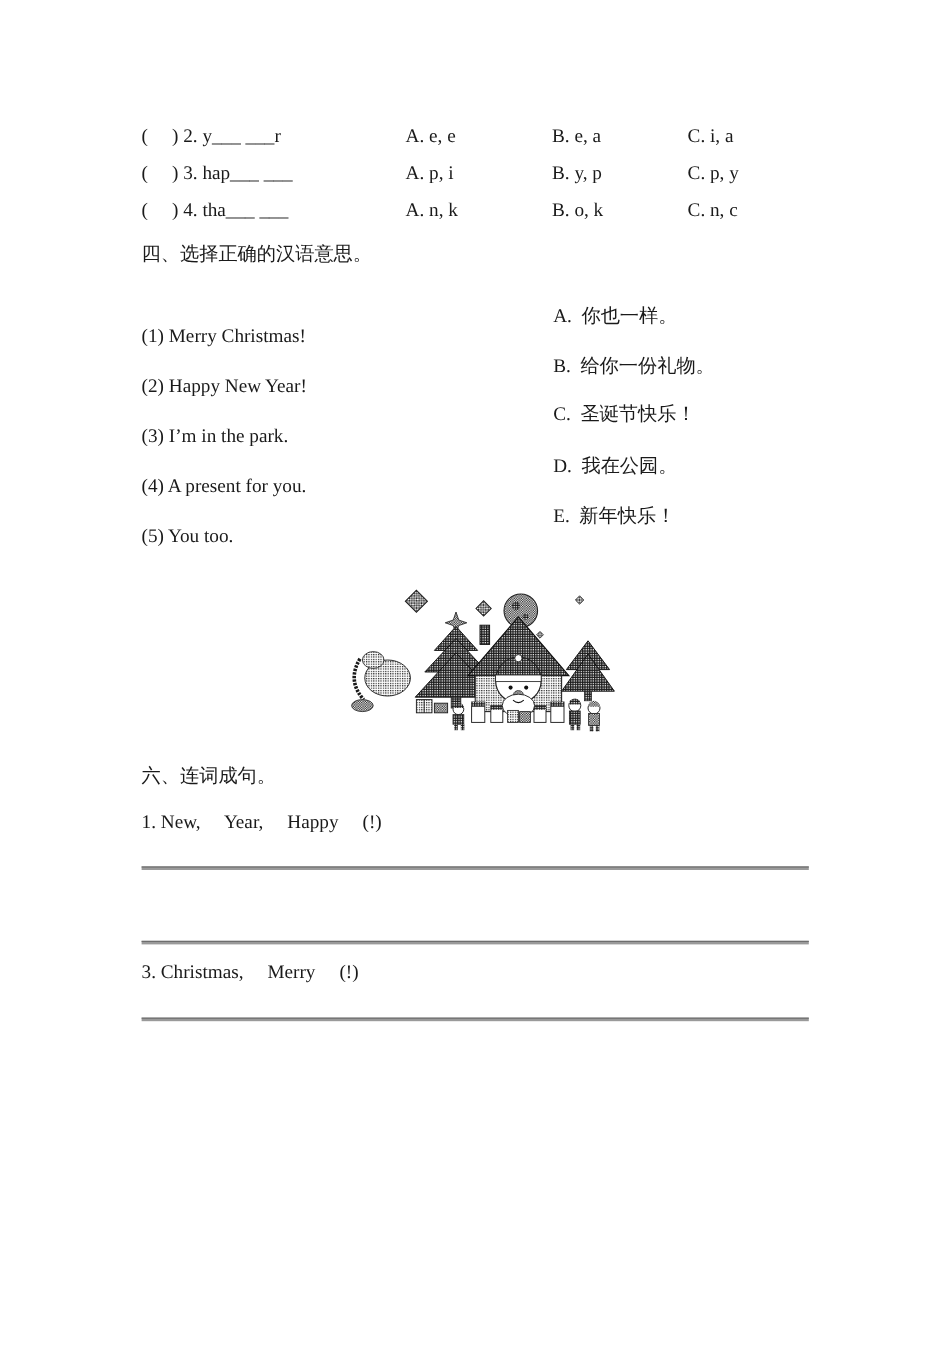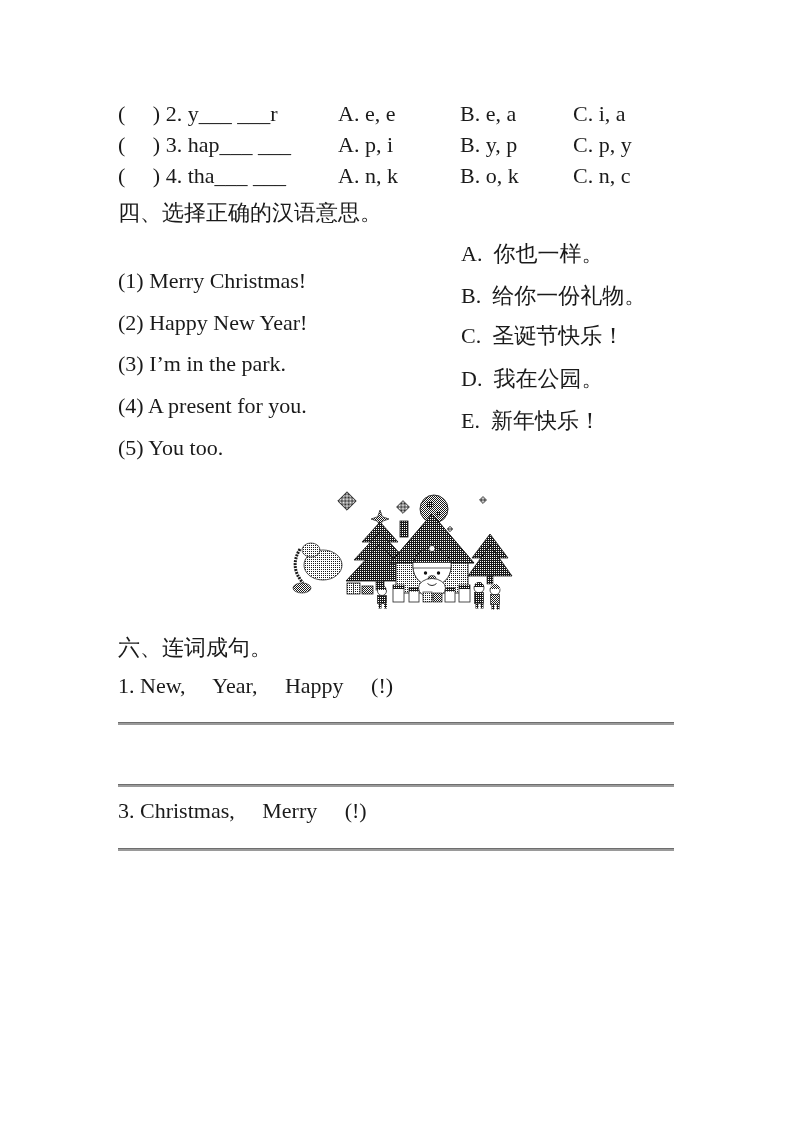--- a/index.html
+++ b/index.html
@@ -2,36 +2,36 @@
 <html><head>
 <meta charset="utf-8">
 <style>
   html, body { margin: 0; padding: 0; background: #ffffff; }
   .page {
     position: relative;
     width: 793px;
     height: 1122px;
     background: #ffffff;
     font-family: "Liberation Serif", "DejaVu Serif", serif;
-    font-size: 22px;
+    font-size: 16px;
     color: #1a1a1a;
     overflow: hidden;
   }
   .t {
     position: absolute;
     white-space: pre;
     line-height: 20px;
   }
   .hdr { left: 118px; }
   .lf-q { left: 118px; }
   .lf-a { left: 338px; }
   .lf-b { left: 460px; }
   .lf-c { left: 573px; }
   .m-left  { left: 118px; margin-top: 27px; }
-  .m-right { left: 461px; }
+  .m-right { left: 461px; margin-top: 10px; }
   .ans-line {
     position: absolute;
     left: 118px;
     width: 556px;
     height: 2px;
     background: #9a9a9a;
     border-top: 1px solid #6e6e6e;
   }
   .figure-wrap {
     position: absolute;

